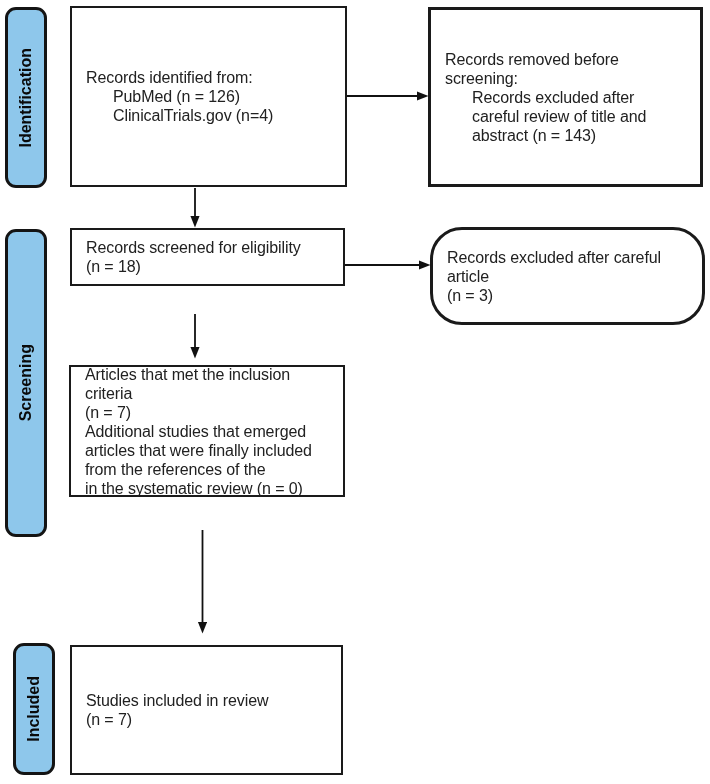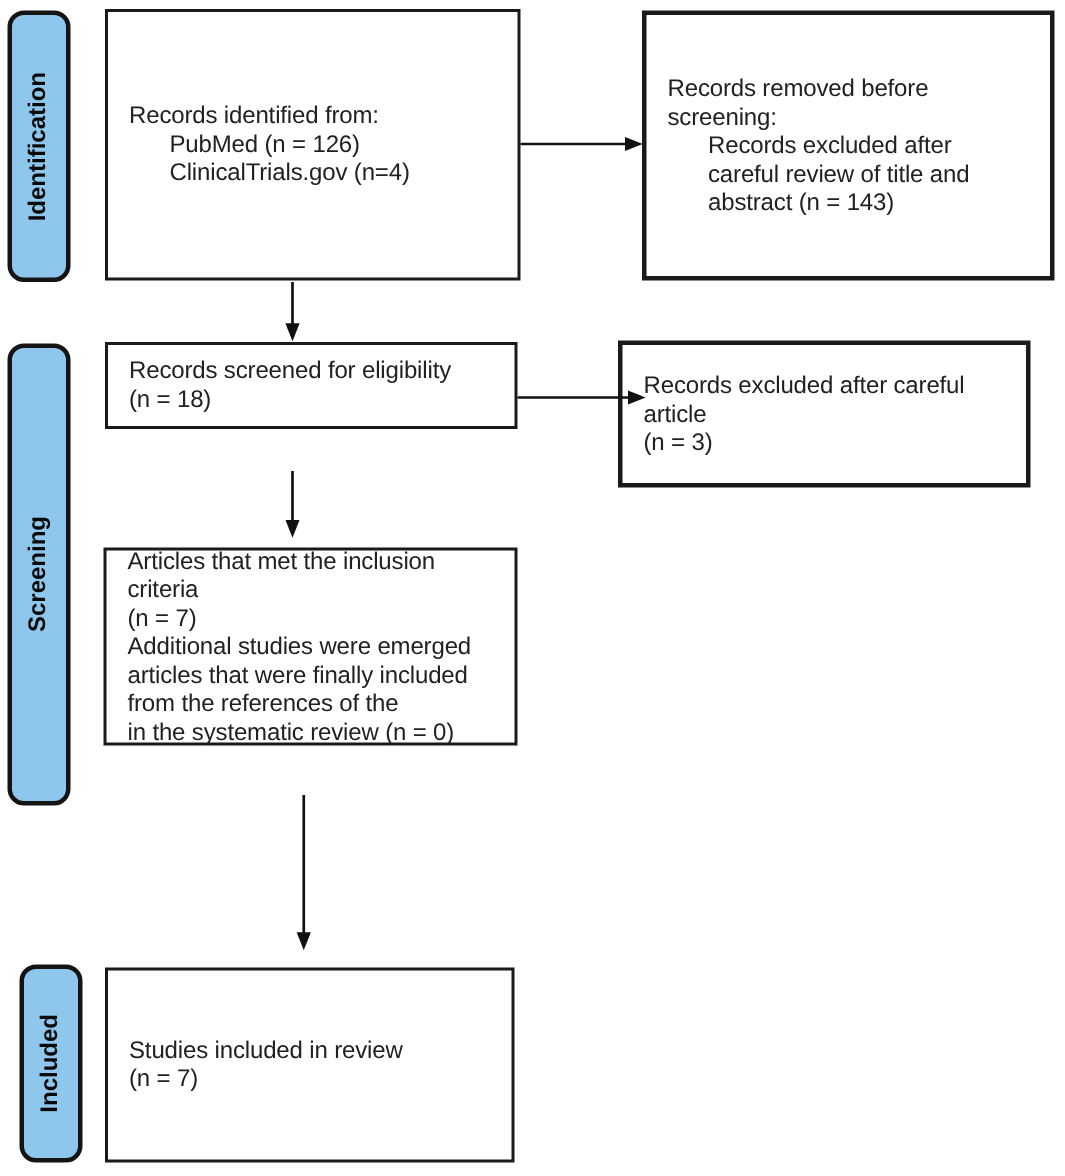--- a/index.html
+++ b/index.html
@@ -42,21 +42,21 @@
     padding-left:14px;padding-right:6px;
     color:var(--text);
     font-size:16px;line-height:19px;
     letter-spacing:-0.1px;
   }
   .tline{white-space:nowrap;}
   .ind{padding-left:27px;}
   #box1{left:70px;top:6px;width:277px;height:181px;}
   #box2{left:428px;top:7px;width:275px;height:180px;border-width:3px;justify-content:center;}
   #box3{left:70px;top:228px;width:275px;height:58px;}
-  #box4{left:412px;top:227px;width:275px;height:98px;border-width:3px;}
+  #box4{left:430px;top:227px;width:275px;height:98px;border-width:3px;border-radius:32px;}
   #box5{left:69px;top:365px;width:276px;height:132px;}
   #box6{left:70px;top:645px;width:273px;height:130px;}
   #stage-identification{left:5px;top:7px;width:42px;height:181px;}
   #stage-screening{left:5px;top:229px;width:42px;height:308px;}
   #stage-included{left:13px;top:643px;width:42px;height:132px;}
   .arrows{position:absolute;left:0;top:0;pointer-events:none;}
 </style>
 </head>
 <body>
 
@@ -94,21 +94,21 @@
   <div class="box" id="box4">
     <div class="tline">Records excluded after careful</div>
     <div class="tline">article</div>
     <div class="tline">(n = 3)</div>
   </div>
 
   <div class="box" id="box5">
     <div class="tline">Articles that met the inclusion</div>
     <div class="tline">criteria</div>
     <div class="tline">(n = 7)</div>
-    <div class="tline">Additional studies were emerged</div>
+    <div class="tline">Additional studies that emerged</div>
     <div class="tline">articles that were finally included</div>
     <div class="tline">from the references of the</div>
     <div class="tline">in the systematic review (n = 0)</div>
   </div>
 
   <div class="box" id="box6">
     <div class="tline">Studies included in review</div>
     <div class="tline">(n = 7)</div>
   </div>
 

